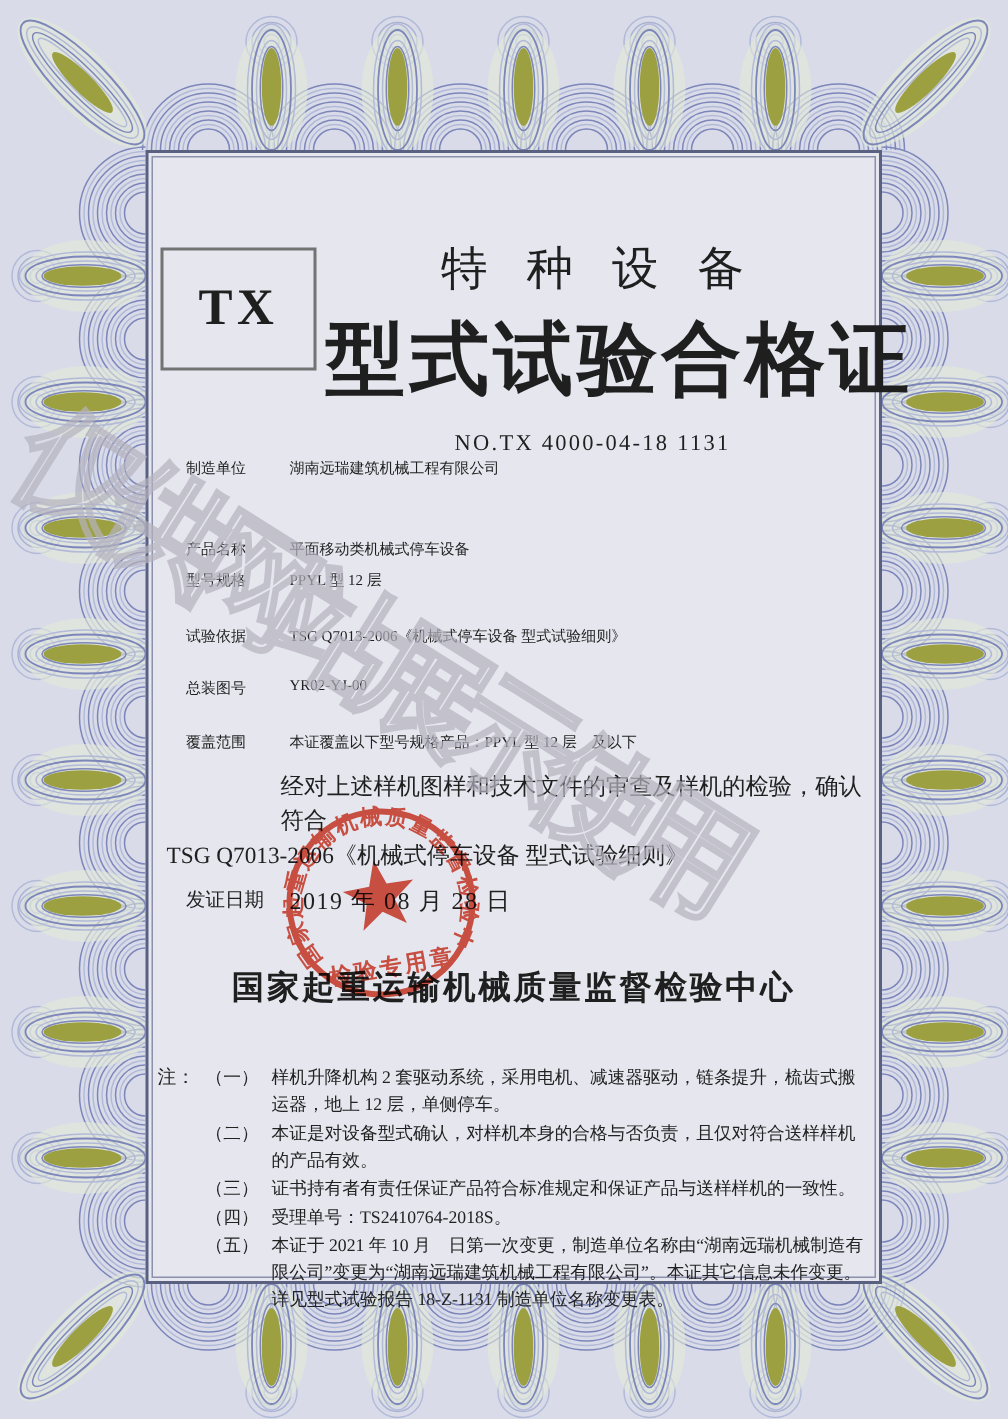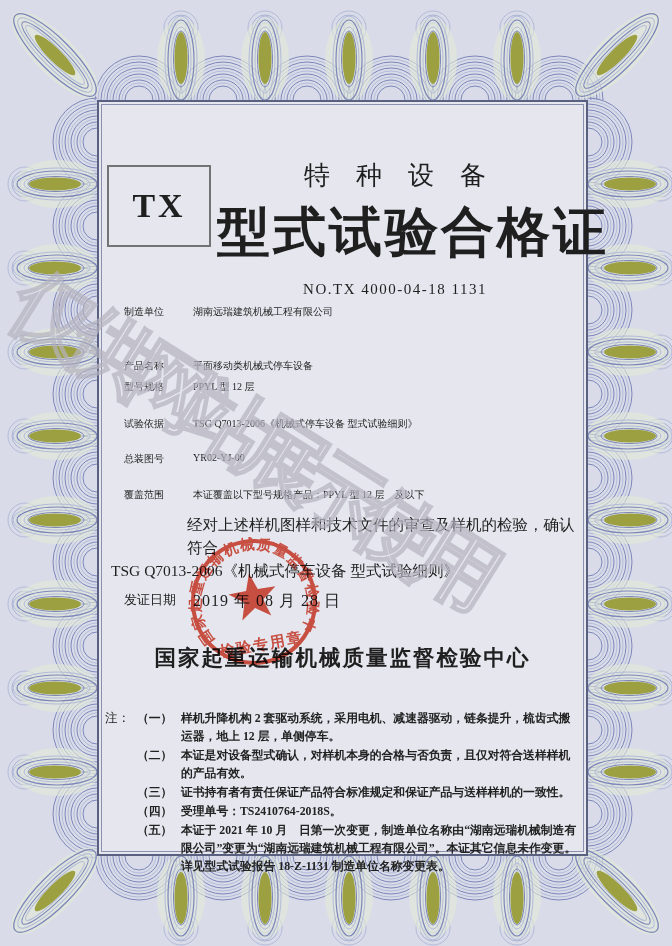--- a/index.html
+++ b/index.html
@@ -25,38 +25,38 @@
     content:"";position:absolute;left:2px;top:2px;right:2px;bottom:2px;
     border:1px solid #8b90ac;pointer-events:none;
   }
   .abs{position:absolute;}
   .tx-box{
     left:8px;top:63px;width:104px;height:82px;box-sizing:border-box;
     border:2px solid #737373;display:flex;align-items:center;justify-content:center;
     font-size:34px;font-weight:bold;letter-spacing:3px;
   }
   .title-wrap{left:118px;top:56px;width:356px;text-align:center;}
-  .title-small{font-size:26px;letter-spacing:26px;text-indent:26px;white-space:nowrap;}
+  .title-small{font-size:31px;letter-spacing:26px;text-indent:26px;white-space:nowrap;}
   .title-main{font-size:53px;font-weight:bold;letter-spacing:3px;margin-top:4px;white-space:nowrap;}
   .cert-no{font-size:15px;letter-spacing:1.5px;margin-top:12px;white-space:nowrap;}
   .row{height:20px;font-size:10px;white-space:nowrap;}
   .row .lab{position:absolute;left:25px;}
   .row .val{position:absolute;left:94px;}
   .statement{left:12px;top:411px;width:470px;font-size:15.5px;line-height:23px;}
   .statement .l1{padding-left:76px;}
   .issue-label{left:25px;top:489px;font-size:13px;}
   .issue-value{left:94px;top:489px;font-size:16px;letter-spacing:1px;z-index:2;}
   .stamp{left:70px;top:415px;width:170px;height:170px;z-index:4;
          transform:rotate(-10deg);mix-blend-mode:multiply;opacity:.92;pointer-events:none;}
   .issuer{left:0;top:541px;width:100%;text-align:center;
           font-size:21.5px;font-weight:bold;letter-spacing:2px;}
   .notes{left:6px;top:607px;width:476px;display:flex;font-size:11.8px;line-height:18px;color:#222;}
   .notes .n-label{width:32px;flex:none;font-size:12.5px;}
   .notes .n-items{flex:1;}
-  .note-item{padding-left:44px;margin-bottom:1px;font-weight:bold;}
+  .note-item{padding-left:44px;margin-bottom:1px;}
   .note-item .num{display:inline-block;width:44px;margin-left:-44px;}
 </style>
 </head>
 <body>
 
 <div class="paper">
 
   <svg id="deco" class="deco" width="672" height="946">
     <defs>
       <g id="sc">

